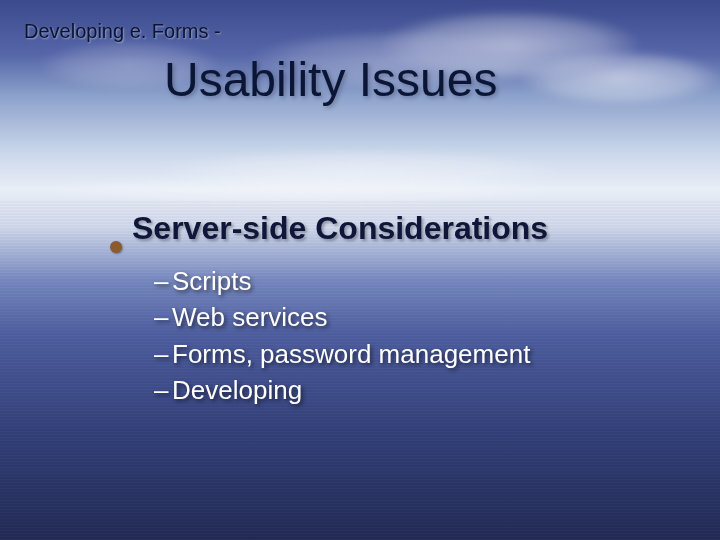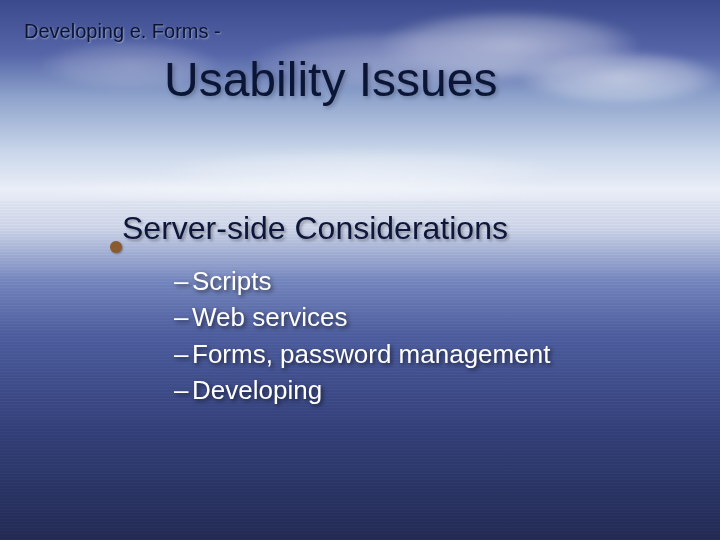--- a/index.html
+++ b/index.html
@@ -86,39 +86,41 @@
 
   .content {
     position: absolute;
     top: 210px;
     left: 110px;
     width: 560px;
   }
   .main-row {
     display: flex;
     align-items: baseline;
+    gap: 10px;
     margin-bottom: 16px;
+    font-weight: bold;
   }
   .main-bullet {
     width: 12px;
     height: 12px;
     background: #8c5a2f;
     border-radius: 50%;
     box-shadow: 1px 1px 2px rgba(0,0,0,0.35);
     flex: 0 0 auto;
     position: relative;
     top: 14px;
   }
   .main-text {
     font-size: 32px;
     color: #0e163a;
     text-shadow: 2px 2px 3px rgba(0,0,0,0.3);
   }
   .sublist {
-    margin-left: 64px;
+    margin-left: 44px;
   }
   .subitem {
     font-size: 26px;
     color: #ffffff;
     text-shadow: 2px 2px 4px rgba(0,0,0,0.6);
     line-height: 1.4;
     white-space: nowrap;
   }
   .dash {
     display: inline-block;

